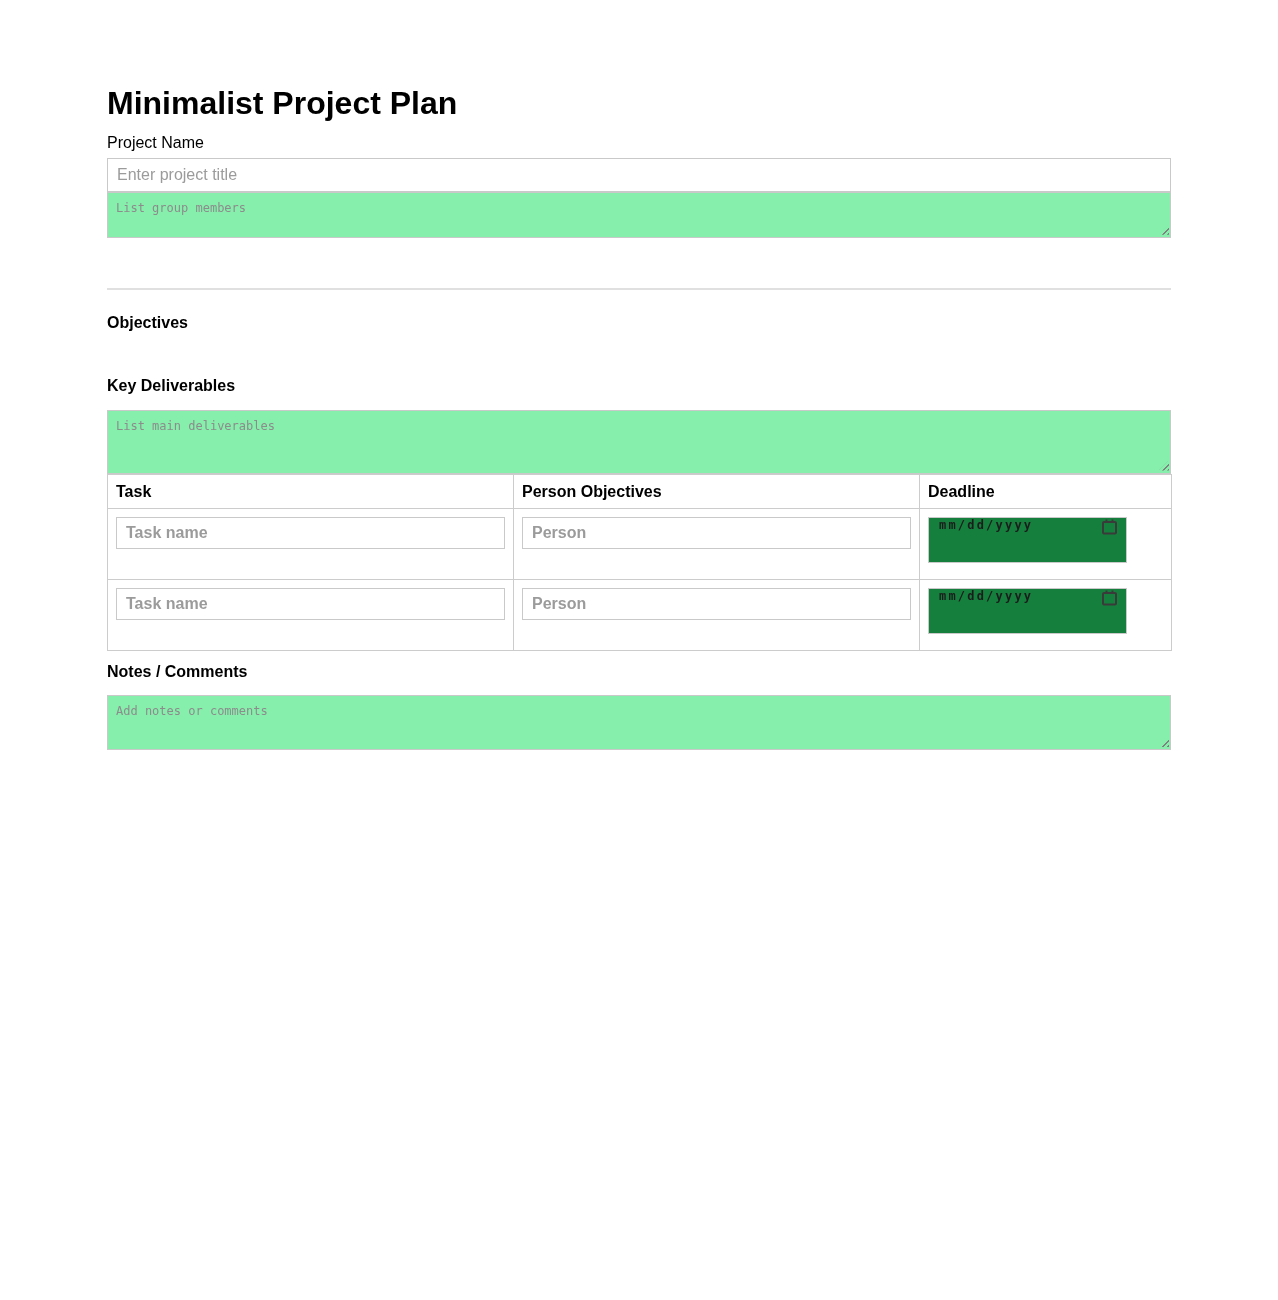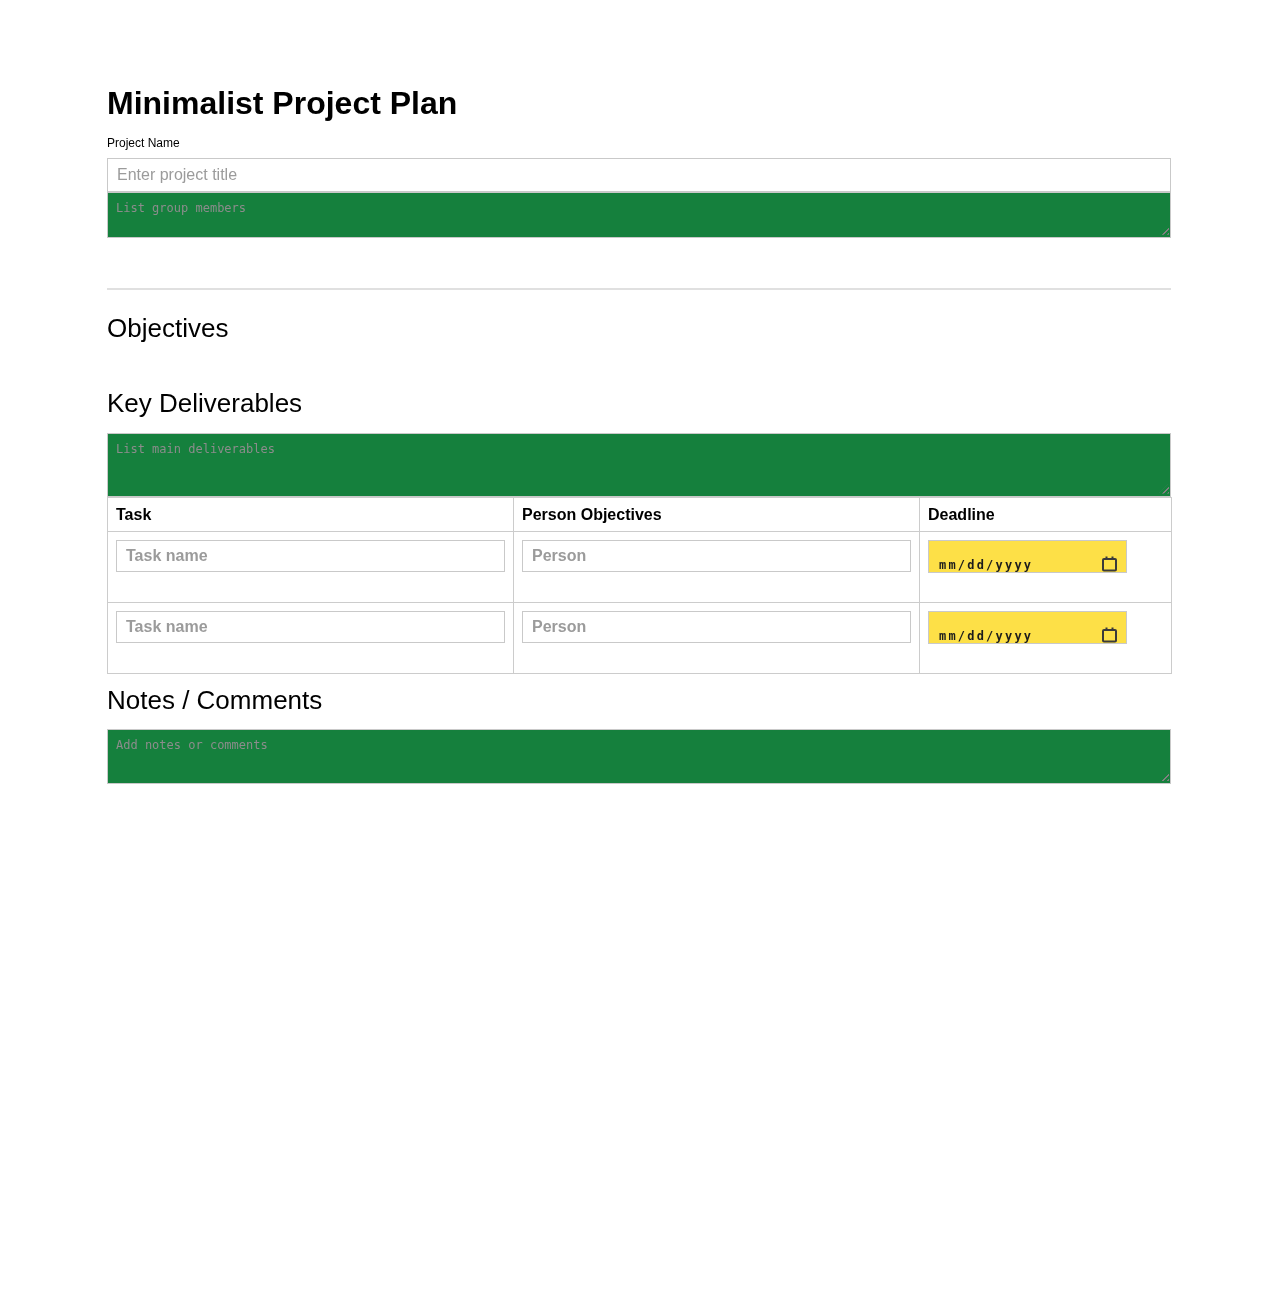--- a/index.html
+++ b/index.html
@@ -15,30 +15,30 @@
     padding-top: 85px;
     padding-bottom: 300px;
   }
   h1 {
     font-size: 32px;
     line-height: 1.15;
     font-weight: bold;
     margin: 0 0 8px 0;
   }
   h2 {
-    font-size: 26px;
+    font-size: 16px;
     line-height: 1.15;
-    font-weight: normal;
+    font-weight: bold;
     margin: 45px 0 14px 0;
   }
   h2.after-divider { margin-top: 24px; }
   h2.notes-heading { margin-top: 12px; }
   .field-label {
     display: block;
-    font-size: 12px;
+    font-size: 16px;
     line-height: 18px;
     margin: 12px 0 6px 0;
   }
   input.text-input {
     display: block;
     width: 100%;
     height: 34px;
     padding: 0 9px;
     font-family: "Liberation Sans", sans-serif;
     font-size: 16px;
@@ -53,21 +53,21 @@
   textarea {
     display: block;
     width: 100%;
     padding: 8px;
     font-family: "DejaVu Sans Mono", monospace;
     font-size: 12px;
     line-height: 1.3;
     color: #000;
     border: 1px solid #c9c9c9;
     border-radius: 0;
-    background: #15803d;
+    background: #86efac;
     resize: none;
     outline: none;
   }
   textarea::placeholder { color: #8c8c8c; opacity: 1; }
   .ta-h46 { height: 46px; }
   .ta-h49 { height: 55px; }
   .ta-h63 { height: 63px; }
   .ta-h64 { height: 64px; }
   .grip {
     position: absolute;
@@ -115,25 +115,25 @@
     color: #000;
     border: 1px solid #c9c9c9;
     border-radius: 0;
     background: #fff;
     outline: none;
     font-weight: bold;
   }
   input.cell-input::placeholder { color: #9b9b9b; opacity: 1; }
   .date-input {
     width: 199px;
-    height: 33px;
-    border: 1px solid #c9c9c9;
-    background: #fde047;
+    height: 46px;
+    border: 1px solid #c9c9c9;
+    background: #15803d;
     display: flex;
-    align-items: flex-end;
+    align-items: flex-start;
     justify-content: space-between;
     padding: 0 8px 0 10px;
     cursor: default;
   }
   .date-text {
     font-family: "DejaVu Sans Mono", monospace;
     font-size: 12px;
     font-weight: bold;
     letter-spacing: 2.2px;
     color: #1c1c1c;

